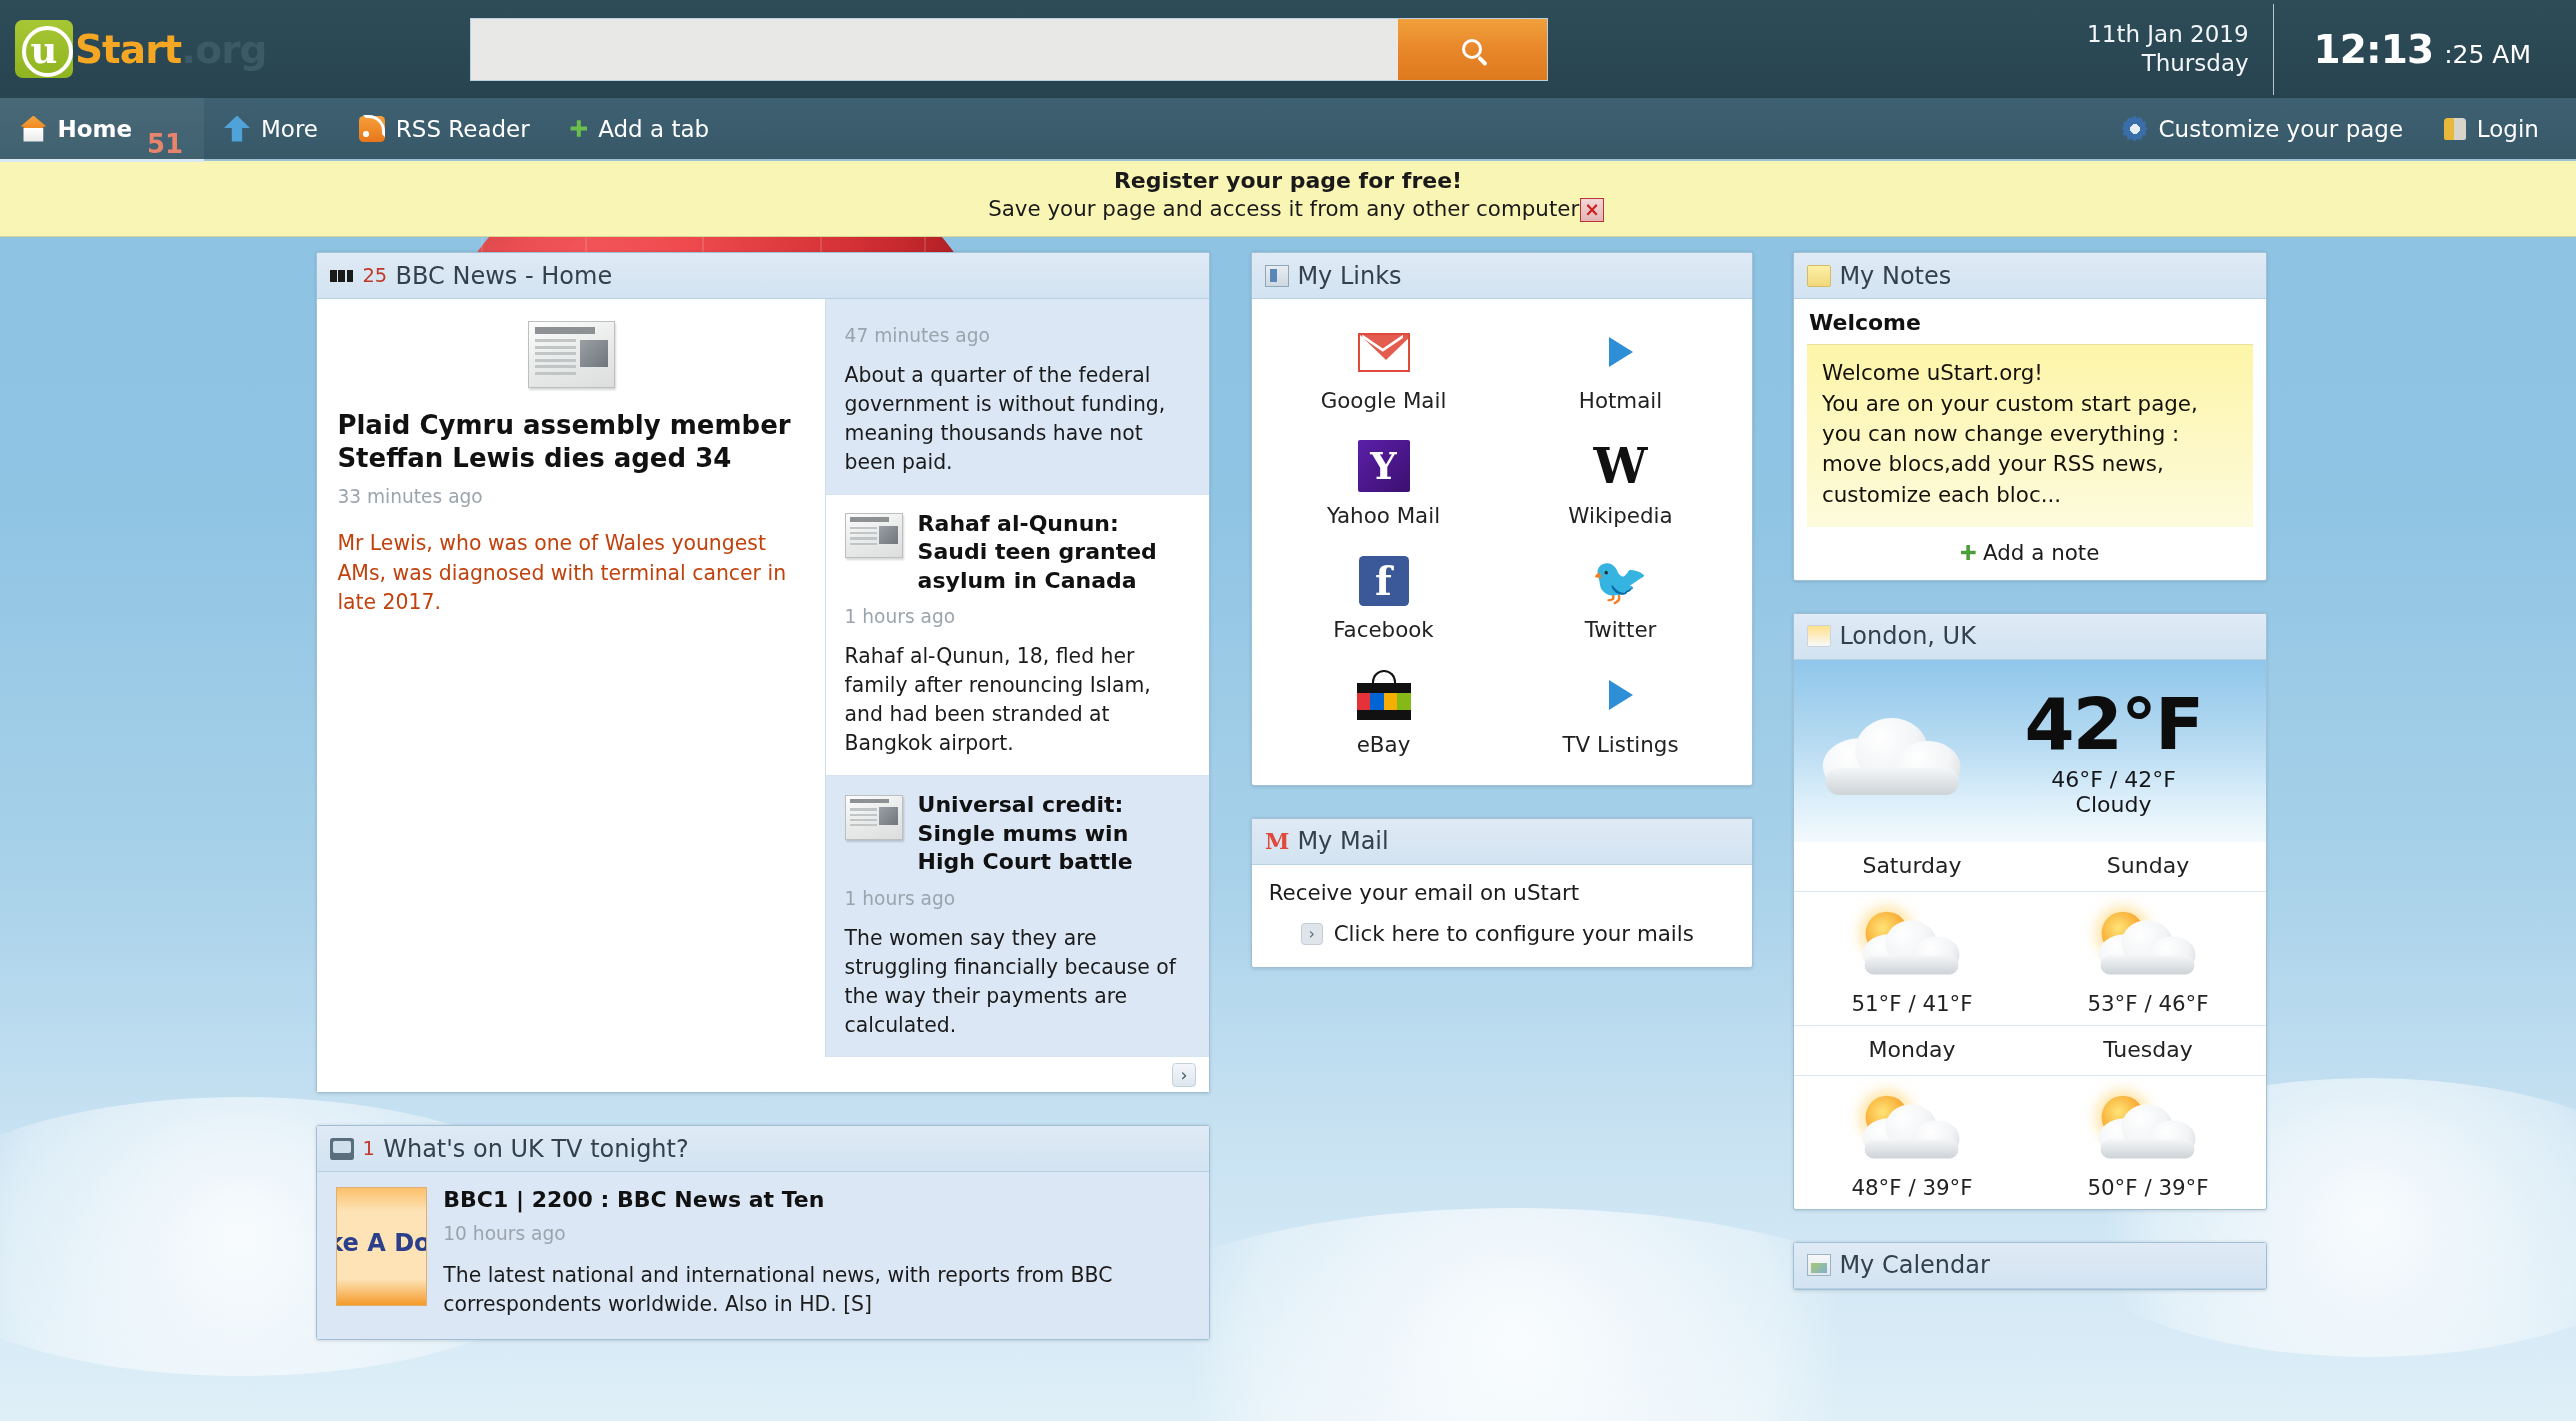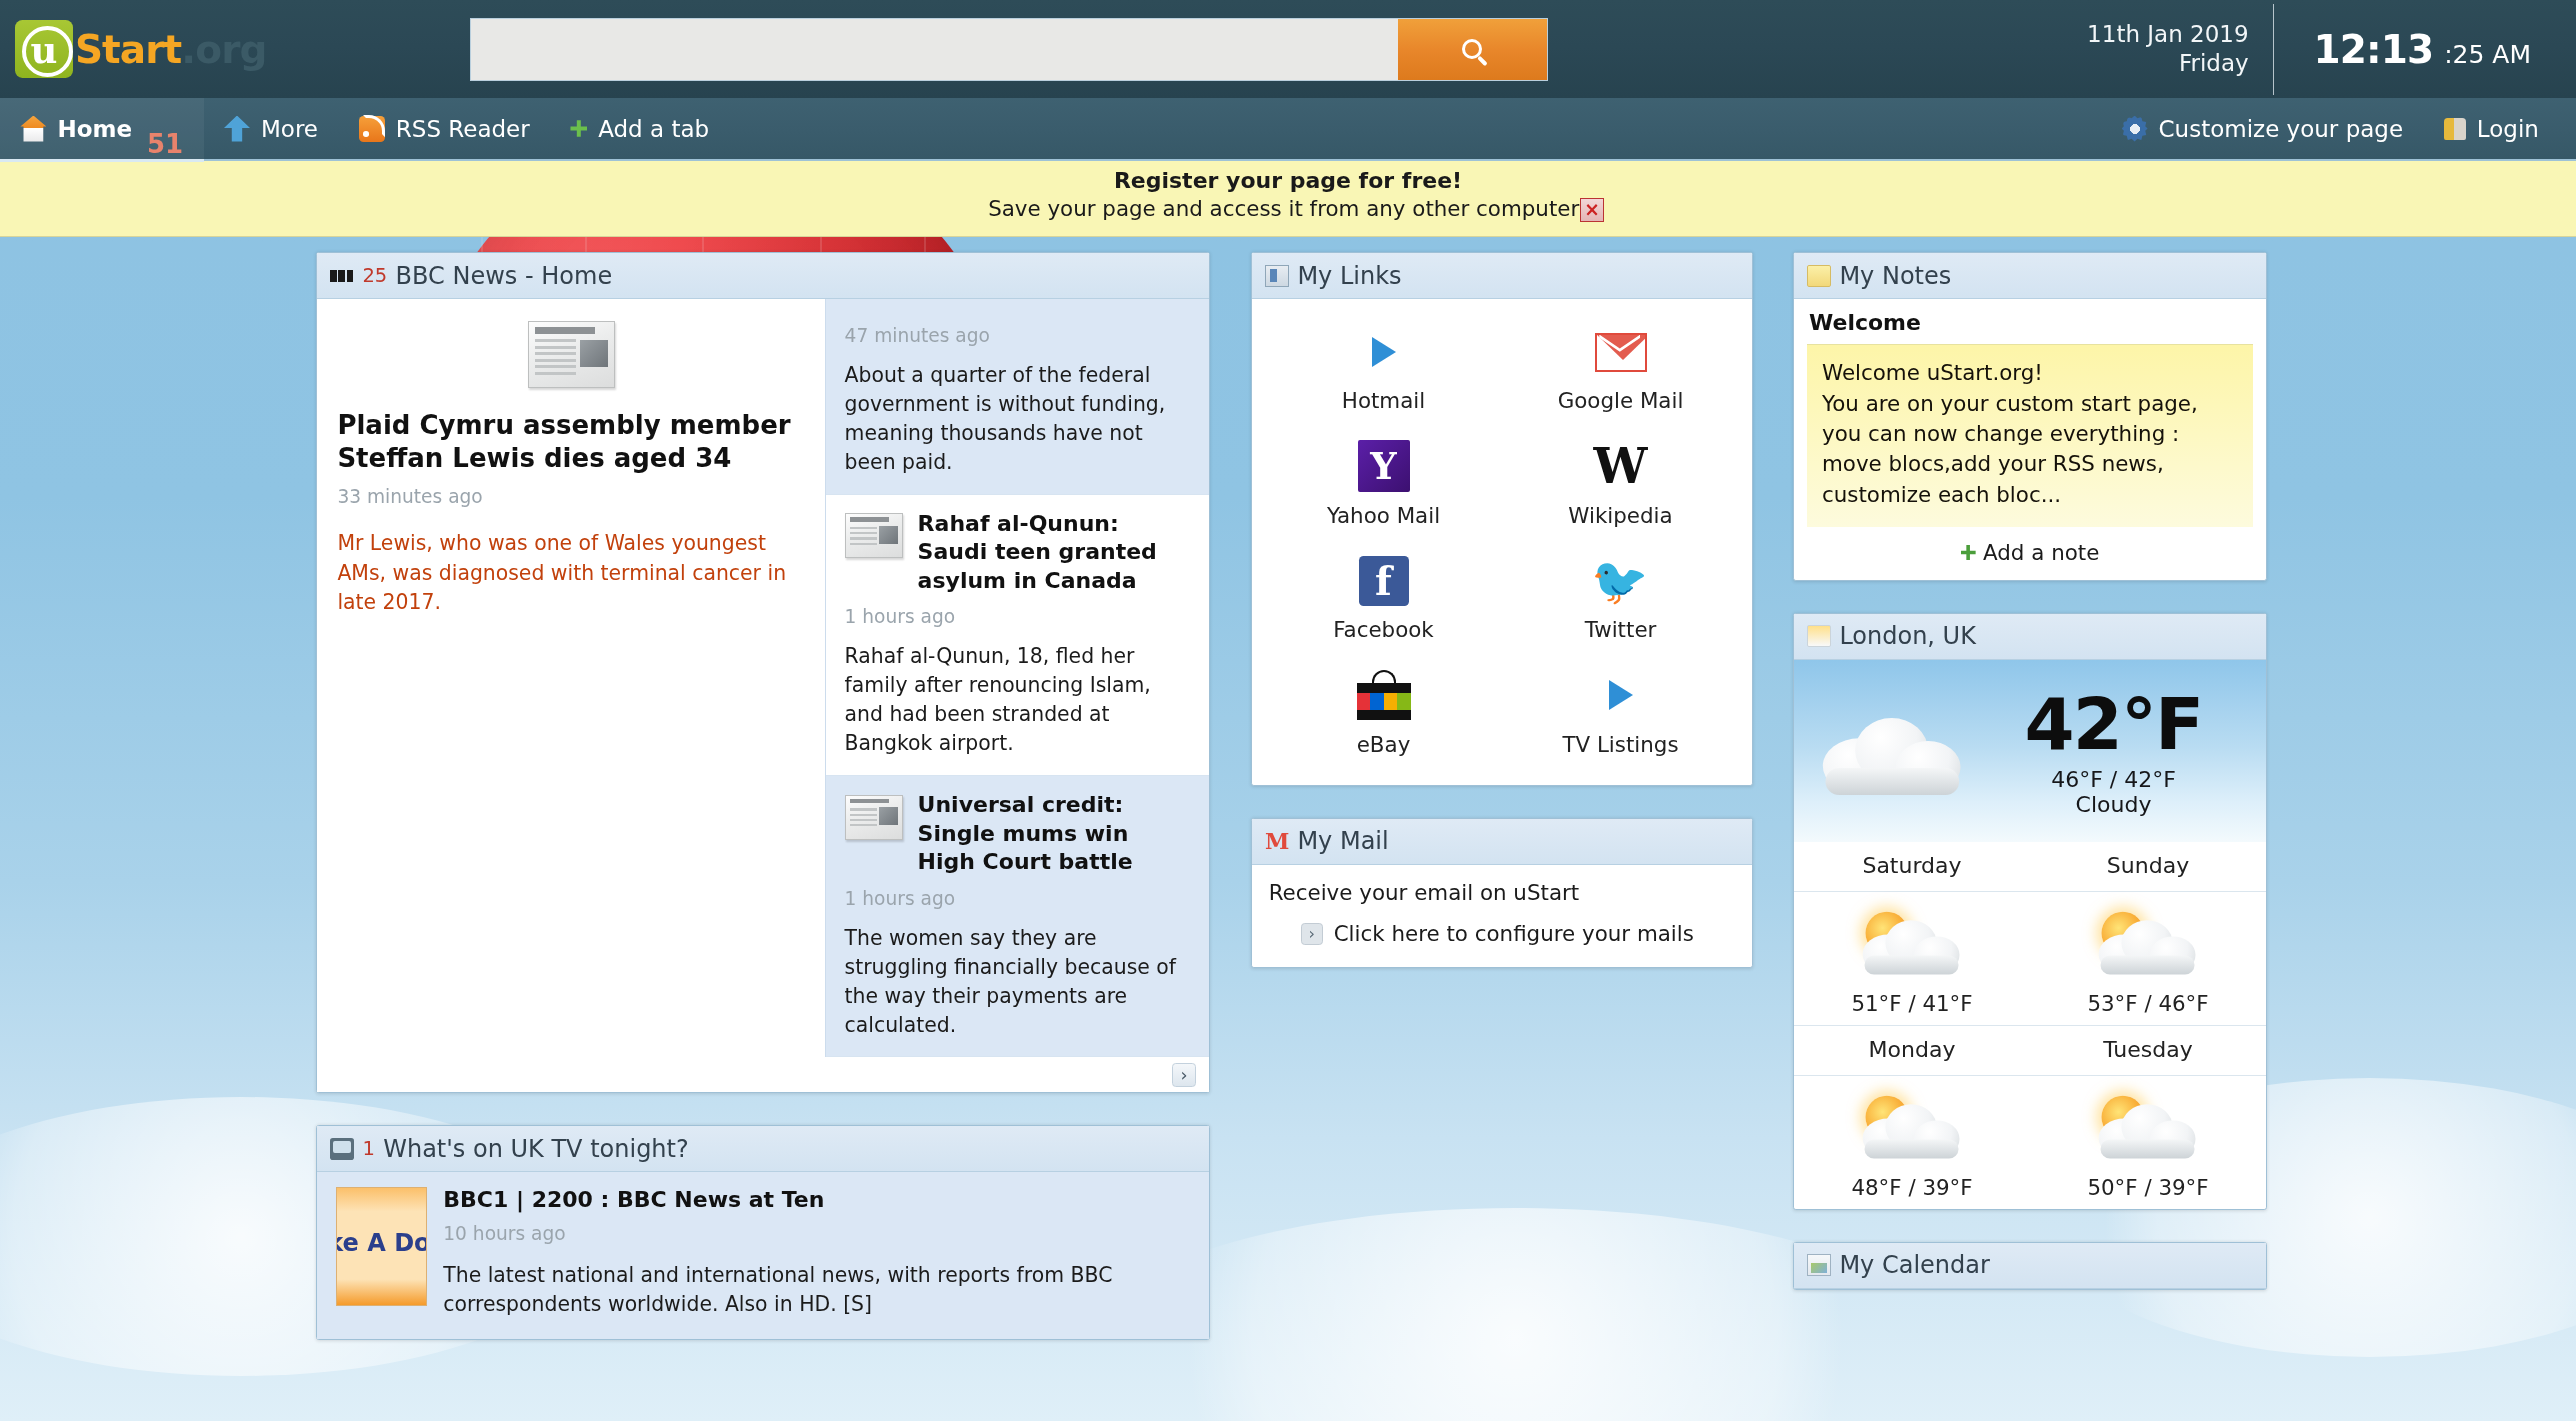--- a/index.html
+++ b/index.html
@@ -352,21 +352,21 @@
   <div id="search-wrap">
     <input id="search-input" type="text" placeholder="" style="">
     <button id="search-btn">
       <span class="mag"></span>
     </button>
   </div>
 
   <div id="clock-area">
     <div id="date-block">
       <div>11th Jan 2019</div>
-      <div>Friday</div>
+      <div>Thursday</div>
     </div>
     <div id="clock-divider"></div>
     <div id="time-block">
       <span id="time-main">12:13</span>
       <span id="time-sec">:25 AM</span>
     </div>
   </div>
 </div>
 
 <div id="navbar">
@@ -505,30 +505,30 @@
 
     <div class="block">
       <div class="block-head">
         <span class="bh-icon ico-links"></span>
         <span class="bh-title">My Links</span>
       </div>
       <div id="links-grid">
 
         <div class="link-cell">
           <div class="link-icon">
-              <span class="i-play"></span>
-            </div>
-          <div class="link-label">Hotmail</div>
+              <span class="i-gmail"></span>
+            </div>
+          <div class="link-label">Google Mail</div>
         </div>
 
         <div class="link-cell">
           <div class="link-icon">
-              <span class="i-gmail"></span>
-            </div>
-          <div class="link-label">Google Mail</div>
+              <span class="i-play"></span>
+            </div>
+          <div class="link-label">Hotmail</div>
         </div>
 
         <div class="link-cell">
           <div class="link-icon">
               <span class="i-yahoo">Y</span>
             </div>
           <div class="link-label">Yahoo Mail</div>
         </div>
 
         <div class="link-cell">

